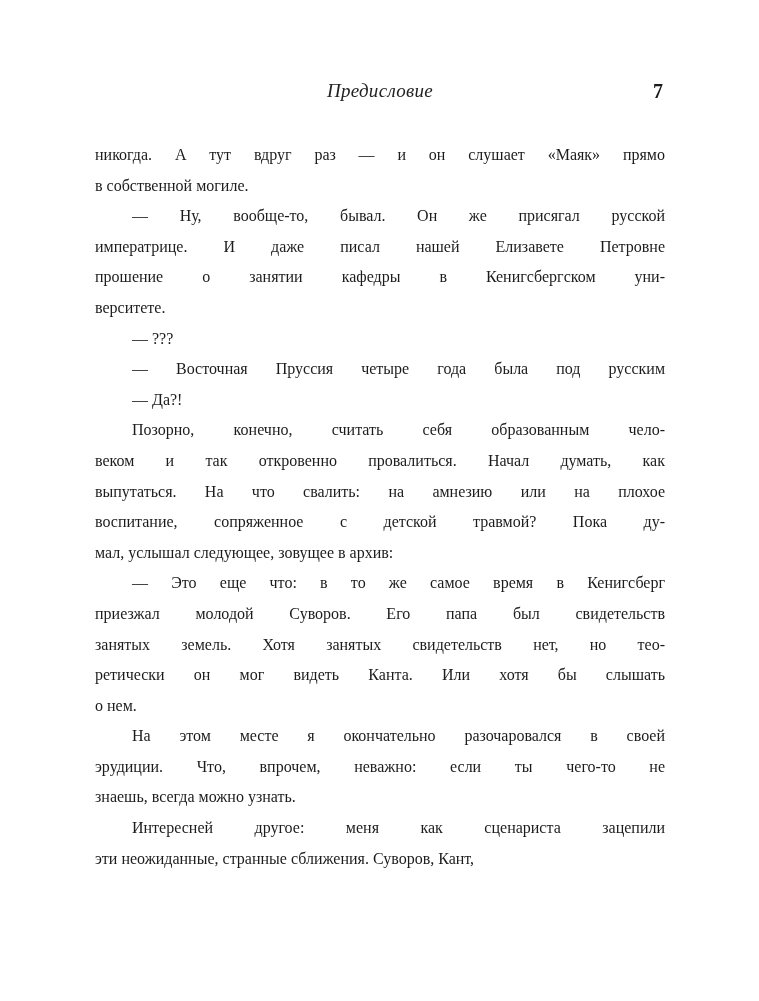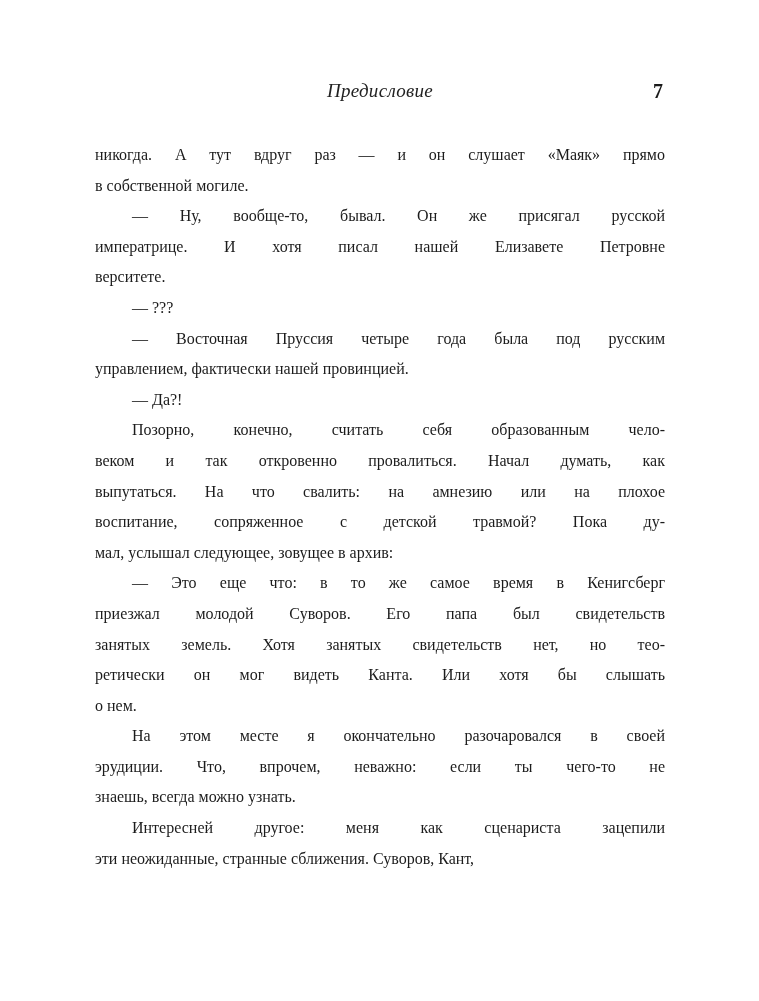--- a/index.html
+++ b/index.html
@@ -74,29 +74,29 @@
     <div class="chapter-title">Предисловие</div>
     <div class="page-number">7</div>
   </div>
   <div class="text-block">
       <div class="para">
         <div class="line">никогда. А тут вдруг раз — и он слушает «Маяк» прямо</div>
         <div class="line last">в собственной могиле.</div>
       </div>
       <div class="para">
         <div class="line indent">— Ну, вообще-то, бывал. Он же присягал русской</div>
-        <div class="line">императрице. И хотя писал нашей Елизавете Петровне</div>
+        <div class="line">императрице. И даже писал нашей Елизавете Петровне</div>
+        <div class="line">прошение о занятии кафедры в Кенигсбергском уни-</div>
         <div class="line last">верситете.</div>
       </div>
       <div class="para">
         <div class="line last indent">— ???</div>
       </div>
       <div class="para">
         <div class="line indent">— Восточная Пруссия четыре года была под русским</div>
-        <div class="line last">управлением, фактически нашей провинцией.</div>
       </div>
       <div class="para">
         <div class="line last indent">— Да?!</div>
       </div>
       <div class="para">
         <div class="line indent">Позорно, конечно, считать себя образованным чело-</div>
         <div class="line">веком и так откровенно провалиться. Начал думать, как</div>
         <div class="line">выпутаться. На что свалить: на амнезию или на плохое</div>
         <div class="line">воспитание, сопряженное с детской травмой? Пока ду-</div>
         <div class="line last">мал, услышал следующее, зовущее в архив:</div>

